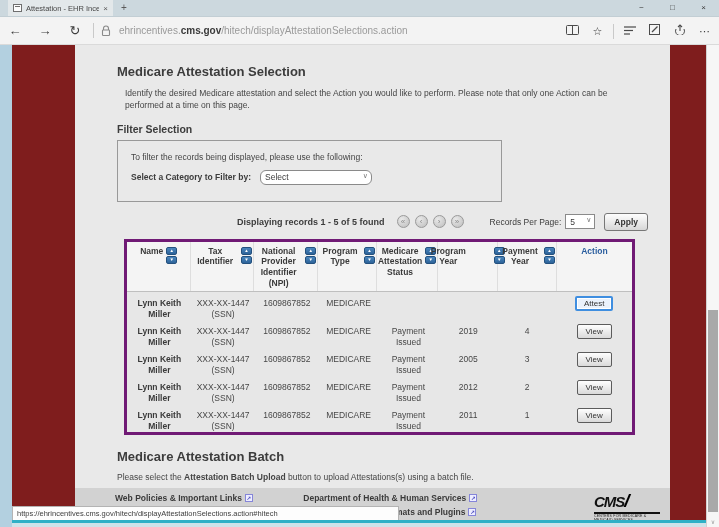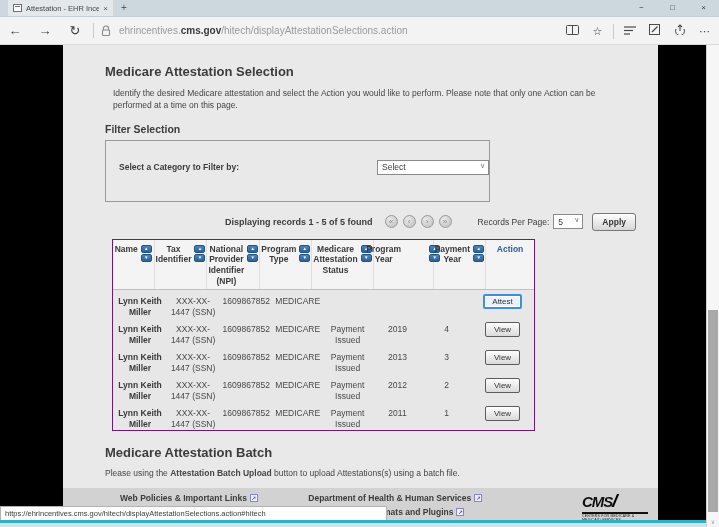--- a/index.html
+++ b/index.html
@@ -22,67 +22,67 @@
   .tb-icon { width:30px; text-align:center; font-size:13px; color:#3e3e3e; line-height:26px; }
   .tb-icon.fwd { color:#3e3e3e; }
   .tb-divider { width:1px; height:15px; background:#c9c9c9; margin:0 3px; }
   .lockwrap { width:18px; display:flex; justify-content:center; }
   .urltext { font-size:10px; color:#9a9a9a; margin-left:4px; white-space:nowrap; }
   .urltext .domain { color:#3a3a3a; font-weight:bold; }
   .tb-right { position:absolute; right:2px; top:0; height:28px; display:flex; align-items:center; }
   .tb-right .tb-icon { width:25px; font-size:11px; }
 
   
-  .viewport { position:relative; height:482px; background:#000000; overflow:hidden; }
+  .viewport { position:relative; height:482px; background:#7f1d1d; overflow:hidden;margin-left:12px; }
   .content { position:absolute; left:63px; top:0; width:595px; height:482px; background:#e9e9e9; }
 
   .h1 { margin:19px 0 0 42px; font-size:13px; font-weight:bold; color:#3c3c3c; }
   .intro { margin:9px 0 0 50px; width:500px; font-size:8.5px; line-height:1.4; color:#454545; }
   .h2 { margin:11px 0 0 42px; font-size:10.5px; font-weight:bold; color:#3c3c3c; }
 
   .filterbox { margin:5px 0 0 42px; width:385px; height:62px; border:1px solid #999; padding:11px 0 0 13px; }
   .f-instr { font-size:8.5px; color:#454545; }
-  .f-row { margin-top:8px; display:flex; align-items:center; gap:9px;justify-content:space-between; }
+  .f-row { margin-top:8px; display:flex; align-items:center; gap:9px; }
   .f-label { font-size:8.5px; font-weight:bold; color:#3c3c3c; }
   .select { position:relative; background:#fff; border:1px solid #8a8a8a; height:15px; display:flex; align-items:center; font-size:8.5px; color:#3c3c3c; padding:0 4px; }
   .select .chev { position:absolute; right:3px; top:1px; font-size:7px; color:#777; }
-  .sel-cat { width:112px; }
+  .sel-cat { width:112px;border-radius:6px; }
   .sel-pp { width:30px; }
 
   .recordsbar { display:flex; align-items:center; margin:11px 0 0 162px; }
   .disp { font-size:9px; font-weight:bold; color:#3c3c3c; }
   .pagers { display:flex; gap:5px; margin-left:12px; }
   .pager { width:13px; height:13px; border-radius:50%; border:1px solid #9a9a9a; background:radial-gradient(circle at 35% 30%, #e9e9e9, #bdbdbd); color:#8b8b8b; font-size:8px; line-height:11px; text-align:center; }
   .pp-label { font-size:8.5px; font-weight:normal; color:#3c3c3c; margin-left:26px; }
   .recordsbar .sel-pp { margin-left:4px; }
   .applybtn { margin-left:9px; font-family:inherit; font-size:8.5px; font-weight:bold; color:#333; padding:3px 9px; border:1px solid #777; border-radius:3px; background:linear-gradient(#fefefe,#d7d7d7); }
 
   
-  .table { margin:8px 0 0 49px; width:423px; border:1px solid #701a75; background:#e7e7e7; }
+  .table { margin:8px 0 0 49px; width:511px; border:3px solid #701a75; background:#e7e7e7; }
   .thead { display:flex; background:#f4f4f4; border-bottom:1px solid #bfbfbf; }
   .th { padding:4px 1px 3px; display:flex; align-items:flex-start; justify-content:center; gap:3px; min-height:43px; border-right:1px solid #dedede; }
   .th:last-child { border-right:none; }
   .th .lbl { font-size:8.5px; font-weight:bold; color:#3a3a3a; text-align:center; line-height:1.25; }
   .th.action .lbl { color:#2a5d9e; }
   .sort { display:flex; flex-direction:column; gap:1px; margin-top:1px; }
   .sbtn { width:11px; height:8px; background:linear-gradient(#4a86bd,#2d6399); border:1px solid #24517e; border-radius:2px; color:#fff; font-size:4.5px; line-height:6px; text-align:center; }
   .c0{width:66px;} .c1{width:64px;} .c2{width:66px;} .c3{width:60px;} .c4{width:62px;} .c5{width:60px;gap:28px;} .c6{width:60px;} .c7{width:77px;}
   .tr { display:flex; min-height:28px; }
   .td { padding-top:6px; font-size:8.5px; color:#474747; text-align:center; line-height:1.25; }
   .td.b { font-weight:bold; color:#3a3a3a; }
   .btn { font-family:inherit; font-size:8px; color:#333; padding:2px 8px; border:1px solid #5c5c5c; border-radius:2px; background:linear-gradient(#fefefe,#dadada); }
   .btn.attest { border:2px solid #3f8ee0; background:#eaf2fc; box-shadow:inset 0 0 0 1px #fff; padding:1px 7px; }
   .td.c7 { padding-top:4px; }
 
   .batch-text { margin:8px 0 0 42px; width:390px; font-size:8.5px; line-height:1.4; color:#454545; }
   .batchbtn { margin:12px 0 0 55px; font-family:inherit; font-size:8.5px; font-weight:bold; color:#333; padding:6px 14px; border:1px solid #8a8a8a; border-radius:9px; background:linear-gradient(#fdfdfd,#dcdcdc); box-shadow:0 1px 1px rgba(0,0,0,0.25); }
 
   
   .footer { position:absolute; left:63px; top:443px; width:595px; height:33px; background:#d2d2d2; font-size:8.5px; }
-  .f-row1 { position:absolute; top:5px; left:57px; white-space:nowrap; }
+  .f-row1 { position:absolute; top:5px; left:40px; white-space:nowrap; }
   .f-row2 { position:absolute; top:19px; left:182px; white-space:nowrap; }
   .flink { font-weight:bold; color:#3a3a3a; display:inline-flex; align-items:center; gap:3px; }
   .gap1 { margin-left:48px; } .gap2 { margin-left:42px; }
   .extlink { width:8px; height:8px; border:1px solid #8585d8; background:#eef; color:#4c4cc0; font-size:5.5px; line-height:7px; text-align:center; display:inline-block; }
   .cms { position:absolute; right:10px; top:2px; width:66px; text-align:left; }
   .cms .word { font-style:italic; font-weight:bold; font-size:15px; color:#111; letter-spacing:-1px; line-height:14px; }
   .cms .slash { font-style:italic; font-weight:bold; font-size:19px; }
   .cms .bar { border-top:2px solid #111; margin-top:0px; }
   .cms .sub { font-size:3.5px; color:#222; letter-spacing:0.2px; }
 
@@ -161,20 +161,21 @@
   </div>
 
   <div class="viewport">
     <div class="content">
 
       <div class="h1">Medicare Attestation Selection</div>
       <div class="intro">Identify the desired Medicare attestation and select the Action you would like to perform. Please note that only one Action can be performed at a time on this page.</div>
 
       <div class="h2">Filter Selection</div>
       <div class="filterbox">
+        <div class="f-instr">To filter the records being displayed, please use the following:</div>
         <div class="f-row">
           <span class="f-label">Select a Category to Filter by:</span>
           <span class="select sel-cat">
             <span>Select</span>
             <span class="chev">∨</span>
           </span>
         </div>
       </div>
 
       <div class="recordsbar">
@@ -268,21 +269,21 @@
               <div class="td c5">2019</div>
               <div class="td c6">4</div>
               <div class="td c7"><button class="btn">View</button></div>
             </div>
             <div class="tr">
               <div class="td c0 b">Lynn Keith Miller</div>
               <div class="td c1">XXX-XX-1447 (SSN)</div>
               <div class="td c2">1609867852</div>
               <div class="td c3">MEDICARE</div>
               <div class="td c4">Payment Issued</div>
-              <div class="td c5">2013</div>
+              <div class="td c5">2005</div>
               <div class="td c6">3</div>
               <div class="td c7"><button class="btn">View</button></div>
             </div>
             <div class="tr">
               <div class="td c0 b">Lynn Keith Miller</div>
               <div class="td c1">XXX-XX-1447 (SSN)</div>
               <div class="td c2">1609867852</div>
               <div class="td c3">MEDICARE</div>
               <div class="td c4">Payment Issued</div>
               <div class="td c5">2012</div>
@@ -297,21 +298,21 @@
               <div class="td c4">Payment Issued</div>
               <div class="td c5">2011</div>
               <div class="td c6">1</div>
               <div class="td c7"><button class="btn">View</button></div>
             </div>
           </div>
       </div>
 
       <div class="h1" style="margin-top:14px;">Medicare Attestation Batch</div>
       <div class="batch-text">
-        <span>Please using the </span><b>Attestation Batch Upload</b><span> button to upload Attestations(s) using a batch file.</span>
+        <span>Please select the </span><b>Attestation Batch Upload</b><span> button to upload Attestations(s) using a batch file.</span>
       </div>
       <button class="batchbtn">Attestation Batch Upload</button>
     </div>
 
     <div class="footer">
       <div class="f-row1">
         <span class="flink">
             <span>Web Policies &amp; Important Links</span>
             <span class="extlink">↗</span>
           </span>

